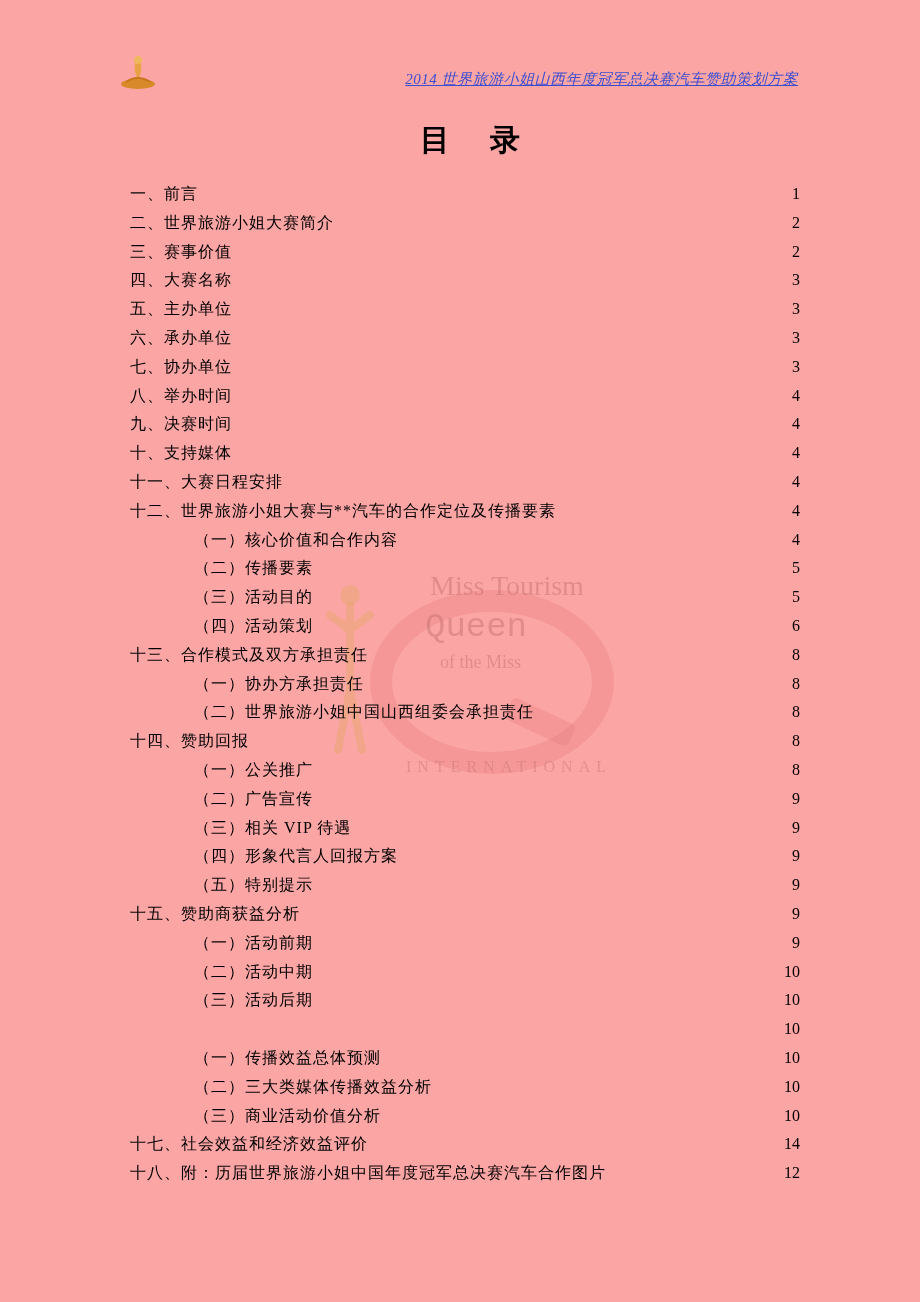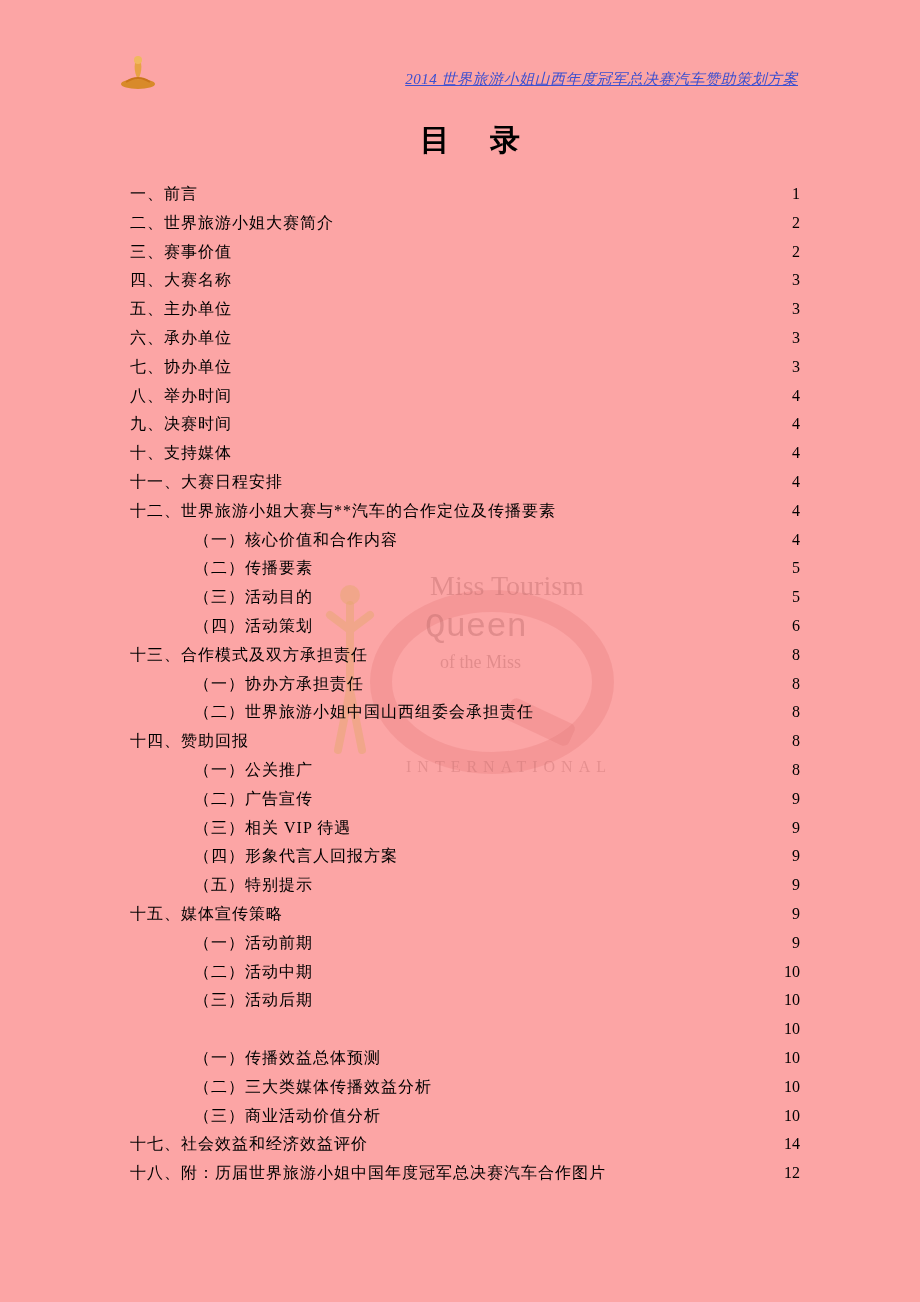--- a/index.html
+++ b/index.html
@@ -312,21 +312,21 @@
         <span class="toc-label">（四）形象代言人回报方案<span>&nbsp;</span></span>
         <span class="toc-leader"></span>
         <span class="toc-page">9</span>
       </div>
       <div class="toc-row toc-sub">
         <span class="toc-label">（五）特别提示<span>&nbsp;</span></span>
         <span class="toc-leader"></span>
         <span class="toc-page">9</span>
       </div>
       <div class="toc-row">
-        <span class="toc-label">十五、媒体宣传策略</span>
+        <span class="toc-label">十五、赞助商获益分析</span>
         <span class="toc-leader"></span>
         <span class="toc-page">9</span>
       </div>
       <div class="toc-row toc-sub">
         <span class="toc-label">（一）活动前期<span>&nbsp;</span></span>
         <span class="toc-leader"></span>
         <span class="toc-page">9</span>
       </div>
       <div class="toc-row toc-sub">
         <span class="toc-label">（二）活动中期<span>&nbsp;</span></span>

